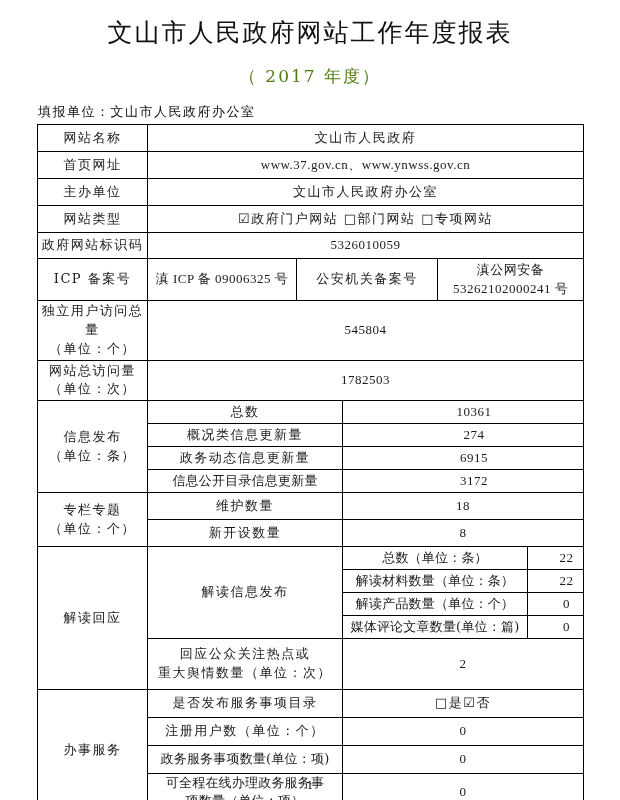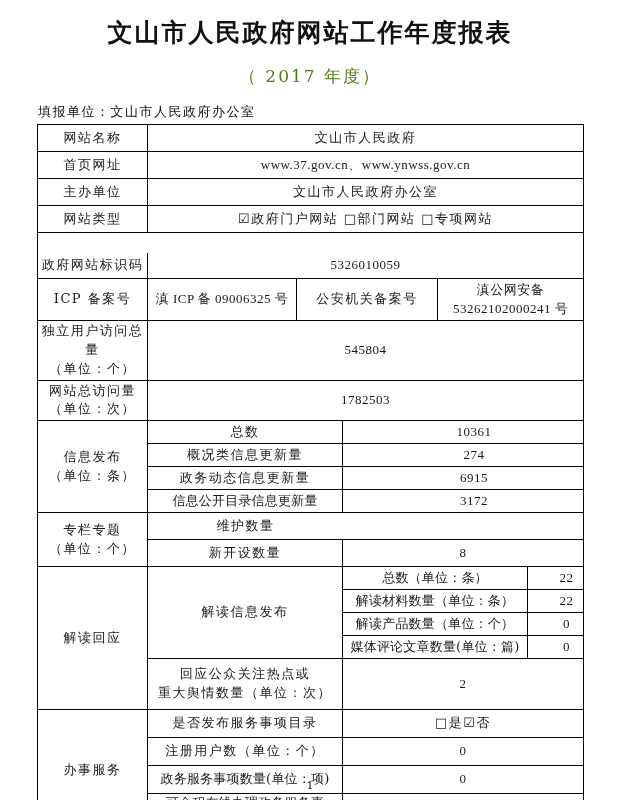--- a/index.html
+++ b/index.html
@@ -14,21 +14,21 @@
     font-family: "DejaVu Serif", "Liberation Serif", serif;
     position: relative;
     overflow: hidden;
   }
   .sheet {
     padding-top: 16px;
   }
   .title {
     text-align: center;
     font-size: 25px;
-    font-weight: bold;
+    font-weight: normal;
     letter-spacing: 2px;
     margin: 0;
     color: #111111;
   }
   .subtitle {
     text-align: center;
     font-size: 17px;
     letter-spacing: 2px;
     margin-top: 16px;
     color: #4d7c0f;
@@ -82,21 +82,21 @@
   .subrow:last-child { border-bottom: none; }
   .flex1 { flex: 1; }
   .w-label { width: 110px; flex: none; }
   .w-sub   { width: 195px; flex: none; }
   .w-sub2  { width: 185px; flex: none; letter-spacing: 0.2px; }
   .w-icp1  { width: 149px; flex: none; }
   .w-icp2  { width: 141px; flex: none; }
   .num { letter-spacing: 0.5px; font-family: Liberation Serif, serif; }
   .tight { letter-spacing: 0.2px; }
   .h27 { min-height: 26px; }
-  .h26 { min-height: 25px; margin-top: 20px; }
+  .h26 { min-height: 25px; }
   .h23 { min-height: 22px; gap: 22px; }
   .h42 { min-height: 41px; }
   .h38 { min-height: 37px; }
   .h37 { min-height: 36px; }
   .h50 { min-height: 50px; }
   .h45 { min-height: 37px; }
   .page-num {
     position: absolute;
     left: 0;
     width: 620px;
@@ -184,20 +184,21 @@
         </div>
       </div>
     </div>
 
     <div class="trow">
       <div class="cell w-label">专栏专题
 （单位：个）</div>
       <div class="subcol">
         <div class="subrow h27">
           <div class="cell w-sub">维护数量</div>
+          <div class="cell flex1 num">18</div>
         </div>
         <div class="subrow h27">
           <div class="cell w-sub">新开设数量</div>
           <div class="cell flex1 num">8</div>
         </div>
       </div>
     </div>
 
     <div class="trow">
       <div class="cell w-label">解读回应</div>

